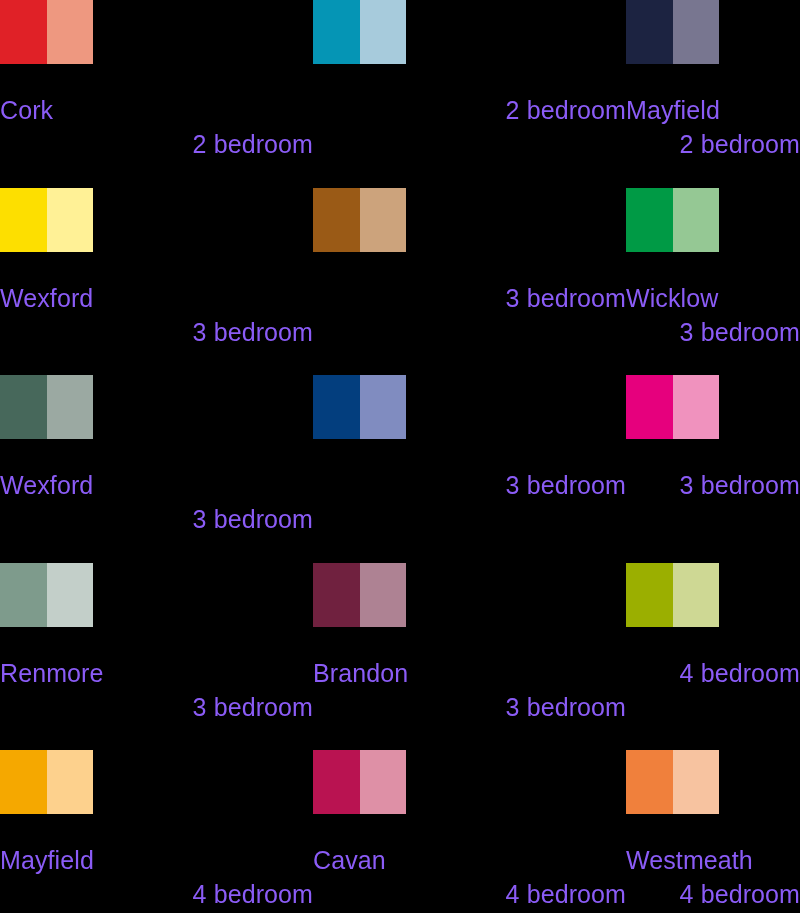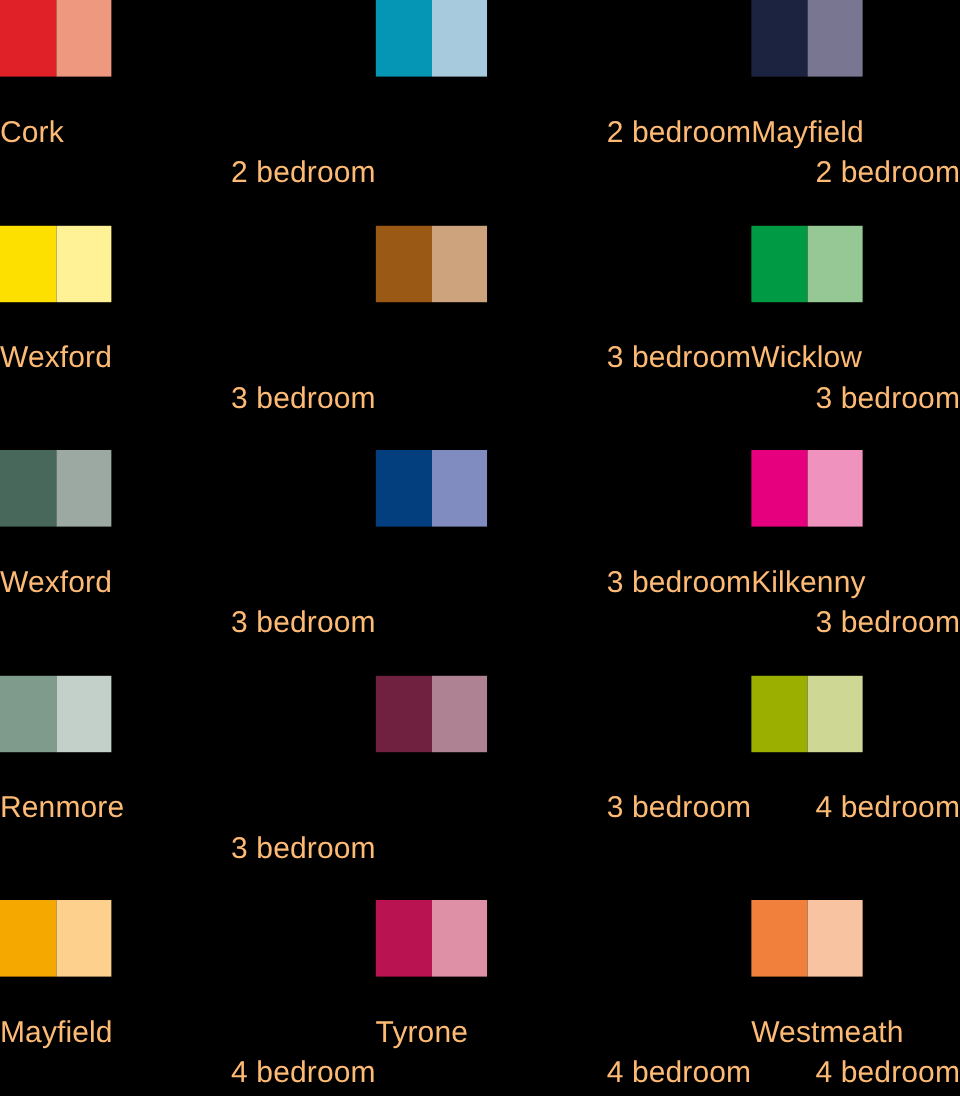--- a/index.html
+++ b/index.html
@@ -44,21 +44,21 @@
   .swatch-half {
     width: 47px;
     height: 64px;
   }
   .swatch-half.light {
     width: 46px;
   }
 
   .cell-caption {
     margin-top: 29px;
-    color: #fdba74;
+    color: #8b5cf6;
     font-size: 25px;
     line-height: 34px;
     letter-spacing: 0.1px;
     white-space: nowrap;
   }
 
   .cell-name {
     display: block;
   }
 
@@ -147,40 +147,40 @@
       <div class="cell-caption">
         <span class="cell-sub">3 bedroom</span>
       </div>
     </div>
     <div class="palette-cell">
       <div class="swatch">
         <div class="swatch-half primary" style="background-color: rgb(230, 0, 125);"></div>
         <div class="swatch-half light secondary" style="background-color: rgb(240, 146, 190);"></div>
       </div>
       <div class="cell-caption">
-        <span class="cell-name">Kilkenny</span>
         <span class="cell-sub">3 bedroom</span>
       </div>
     </div>
     <div class="palette-cell">
       <div class="swatch">
         <div class="swatch-half primary" style="background-color: rgb(126, 155, 140);"></div>
         <div class="swatch-half light secondary" style="background-color: rgb(195, 207, 201);"></div>
       </div>
       <div class="cell-caption">
         <span class="cell-name">Renmore</span>
         <span class="cell-sub">3 bedroom</span>
       </div>
     </div>
     <div class="palette-cell">
       <div class="swatch">
         <div class="swatch-half primary" style="background-color: rgb(112, 33, 63);"></div>
         <div class="swatch-half light secondary" style="background-color: rgb(174, 130, 147);"></div>
       </div>
       <div class="cell-caption">
+        <span class="cell-name">Brandon</span>
         <span class="cell-sub">3 bedroom</span>
       </div>
     </div>
     <div class="palette-cell">
       <div class="swatch">
         <div class="swatch-half primary" style="background-color: rgb(155, 175, 0);"></div>
         <div class="swatch-half light secondary" style="background-color: rgb(206, 216, 148);"></div>
       </div>
       <div class="cell-caption">
         <span class="cell-sub">4 bedroom</span>
@@ -195,21 +195,21 @@
         <span class="cell-name">Mayfield</span>
         <span class="cell-sub">4 bedroom</span>
       </div>
     </div>
     <div class="palette-cell">
       <div class="swatch">
         <div class="swatch-half primary" style="background-color: rgb(185, 19, 81);"></div>
         <div class="swatch-half light secondary" style="background-color: rgb(222, 144, 166);"></div>
       </div>
       <div class="cell-caption">
-        <span class="cell-name">Tyrone</span>
+        <span class="cell-name">Cavan</span>
         <span class="cell-sub">4 bedroom</span>
       </div>
     </div>
     <div class="palette-cell">
       <div class="swatch">
         <div class="swatch-half primary" style="background-color: rgb(240, 128, 60);"></div>
         <div class="swatch-half light secondary" style="background-color: rgb(247, 195, 160);"></div>
       </div>
       <div class="cell-caption">
         <span class="cell-name">Westmeath</span>

